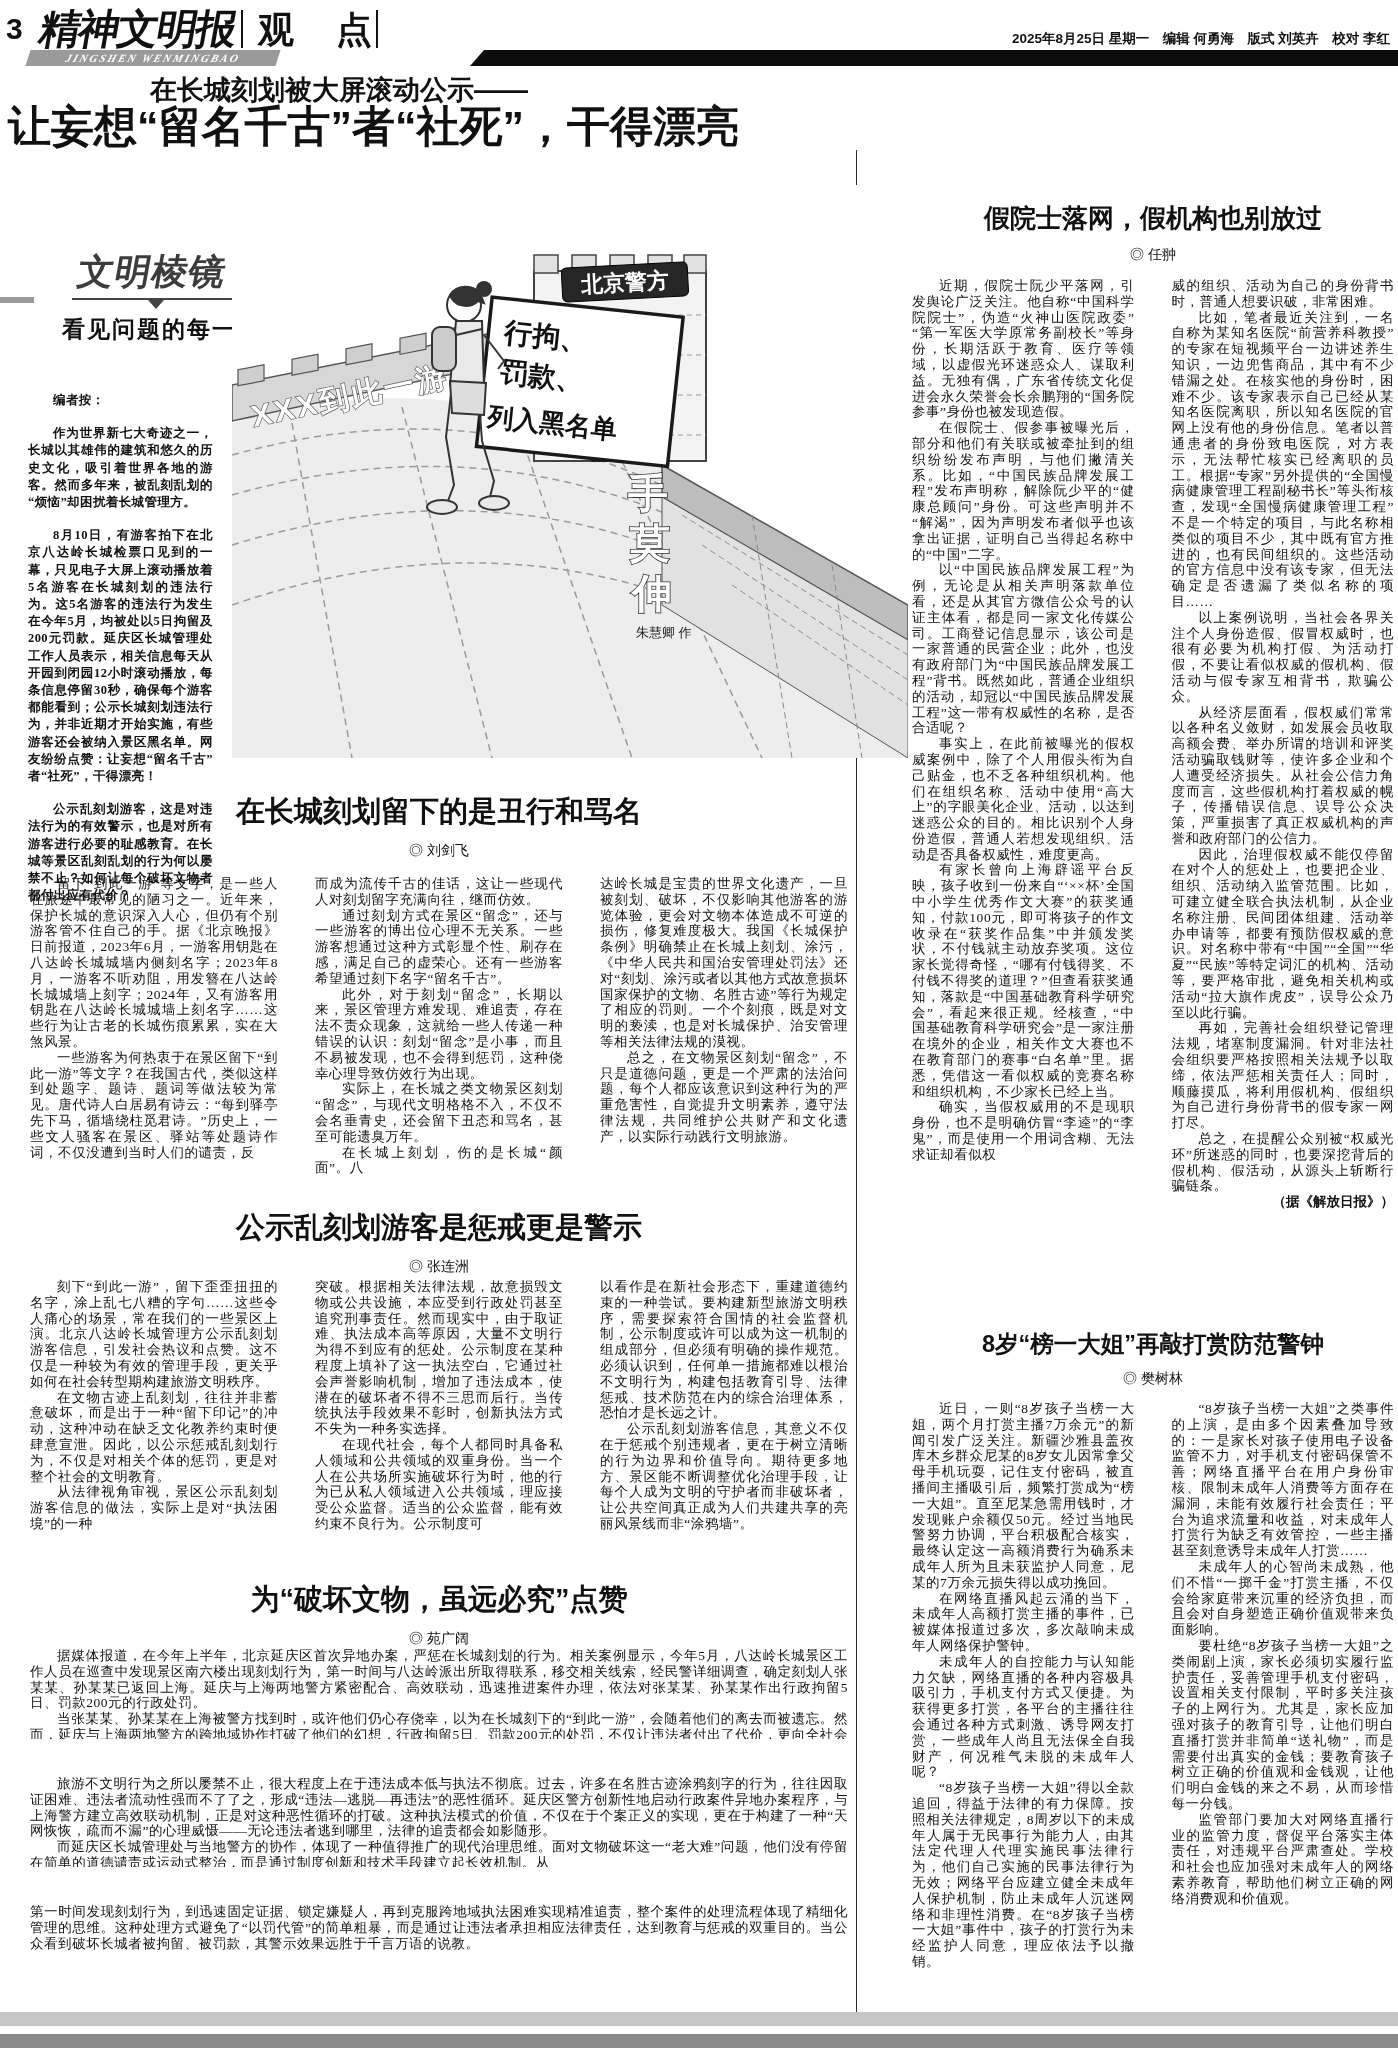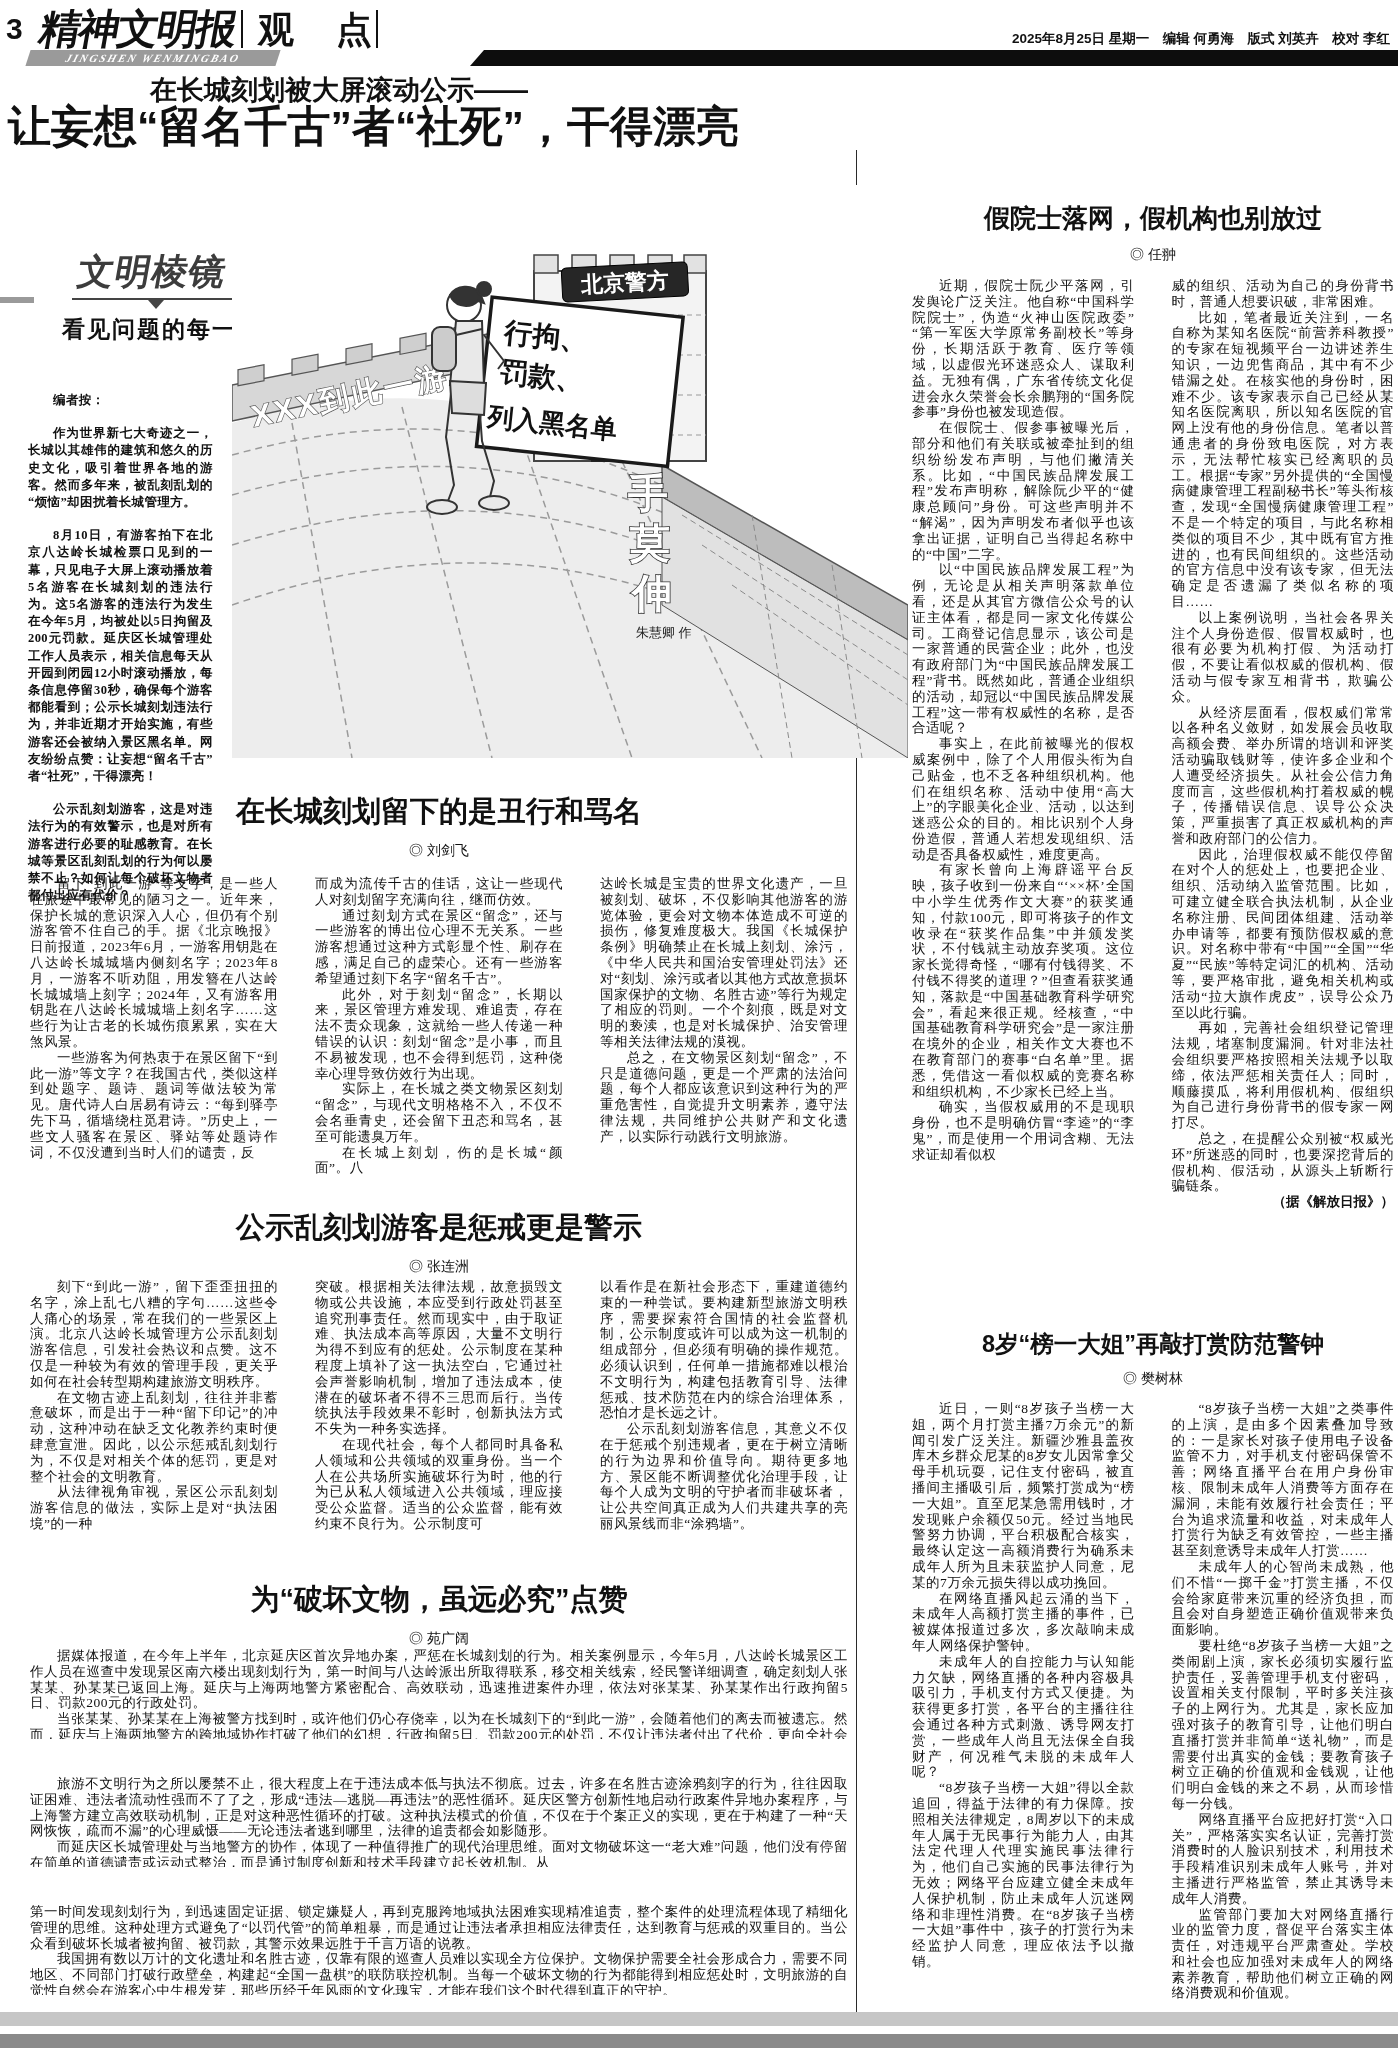--- a/index.html
+++ b/index.html
@@ -224,21 +224,20 @@
         <div class="col">
           <p>据媒体报道，在今年上半年，北京延庆区首次异地办案，严惩在长城刻划的行为。相关案例显示，今年5月，八达岭长城景区工作人员在巡查中发现景区南六楼出现刻划行为，第一时间与八达岭派出所取得联系，移交相关线索，经民警详细调查，确定刻划人张某某、孙某某已返回上海。延庆与上海两地警方紧密配合、高效联动，迅速推进案件办理，依法对张某某、孙某某作出行政拘留5日、罚款200元的行政处罚。</p>
           <p>当张某某、孙某某在上海被警方找到时，或许他们仍心存侥幸，以为在长城刻下的“到此一游”，会随着他们的离去而被遗忘。然而，延庆与上海两地警方的跨地域协作打破了他们的幻想，行政拘留5日、罚款200元的处罚，不仅让违法者付出了代价，更向全社会传递出一个明确信号：破坏文物，虽远必究。</p>
         </div>
         <div class="col">
           <p>旅游不文明行为之所以屡禁不止，很大程度上在于违法成本低与执法不彻底。过去，许多在名胜古迹涂鸦刻字的行为，往往因取证困难、违法者流动性强而不了了之，形成“违法—逃脱—再违法”的恶性循环。延庆区警方创新性地启动行政案件异地办案程序，与上海警方建立高效联动机制，正是对这种恶性循环的打破。这种执法模式的价值，不仅在于个案正义的实现，更在于构建了一种“天网恢恢，疏而不漏”的心理威慑——无论违法者逃到哪里，法律的追责都会如影随形。</p>
           <p>而延庆区长城管理处与当地警方的协作，体现了一种值得推广的现代治理思维。面对文物破坏这一“老大难”问题，他们没有停留在简单的道德谴责或运动式整治，而是通过制度创新和技术手段建立起长效机制。从</p>
         </div>
         <div class="col">
           <p class="cont">第一时间发现刻划行为，到迅速固定证据、锁定嫌疑人，再到克服跨地域执法困难实现精准追责，整个案件的处理流程体现了精细化管理的思维。这种处理方式避免了“以罚代管”的简单粗暴，而是通过让违法者承担相应法律责任，达到教育与惩戒的双重目的。当公众看到破坏长城者被拘留、被罚款，其警示效果远胜于千言万语的说教。</p>
-          <p>我国拥有数以万计的文化遗址和名胜古迹，仅靠有限的巡查人员难以实现全方位保护。文物保护需要全社会形成合力，需要不同地区、不同部门打破行政壁垒，构建起“全国一盘棋”的联防联控机制。当每一个破坏文物的行为都能得到相应惩处时，文明旅游的自觉性自然会在游客心中生根发芽，那些历经千年风雨的文化瑰宝，才能在我们这个时代得到真正的守护。</p>
         </div>
       </div>
   </article>
 
   <article class="art" style="left:912px;top:201px;width:482px;">
     <h2 class="art-title" style="font-size:26px;">假院士落网，假机构也别放过</h2>
     <p class="byline"><span>◎</span> <span>任翀</span></p>
     <div class="cols" style="margin-top:14px;height:1056px;">
         <div class="col">
           <p>近期，假院士阮少平落网，引发舆论广泛关注。他自称“中国科学院院士”，伪造“火神山医院政委”“第一军医大学原常务副校长”等身份，长期活跃于教育、医疗等领域，以虚假光环迷惑众人、谋取利益。无独有偶，广东省传统文化促进会永久荣誉会长余鹏翔的“国务院参事”身份也被发现造假。</p>
@@ -268,21 +267,20 @@
         <div class="col">
           <p>近日，一则“8岁孩子当榜一大姐，两个月打赏主播7万余元”的新闻引发广泛关注。新疆沙雅县盖孜库木乡群众尼某的8岁女儿因常拿父母手机玩耍，记住支付密码，被直播间主播吸引后，频繁打赏成为“榜一大姐”。直至尼某急需用钱时，才发现账户余额仅50元。经过当地民警努力协调，平台积极配合核实，最终认定这一高额消费行为确系未成年人所为且未获监护人同意，尼某的7万余元损失得以成功挽回。</p>
           <p>在网络直播风起云涌的当下，未成年人高额打赏主播的事件，已被媒体报道过多次，多次敲响未成年人网络保护警钟。</p>
           <p>未成年人的自控能力与认知能力欠缺，网络直播的各种内容极具吸引力，手机支付方式又便捷。为获得更多打赏，各平台的主播往往会通过各种方式刺激、诱导网友打赏，一些成年人尚且无法保全自我财产，何况稚气未脱的未成年人呢？</p>
           <p>“8岁孩子当榜一大姐”得以全款追回，得益于法律的有力保障。按照相关法律规定，8周岁以下的未成年人属于无民事行为能力人，由其法定代理人代理实施民事法律行为，他们自己实施的民事法律行为无效；网络平台应建立健全未成年人保护机制，防止未成年人沉迷网络和非理性消费。在“8岁孩子当榜一大姐”事件中，孩子的打赏行为未经监护人同意，理应依法予以撤销。</p>
         </div>
         <div class="col">
           <p>“8岁孩子当榜一大姐”之类事件的上演，是由多个因素叠加导致的：一是家长对孩子使用电子设备监管不力，对手机支付密码保管不善；网络直播平台在用户身份审核、限制未成年人消费等方面存在漏洞，未能有效履行社会责任；平台为追求流量和收益，对未成年人打赏行为缺乏有效管控，一些主播甚至刻意诱导未成年人打赏……</p>
           <p>未成年人的心智尚未成熟，他们不惜“一掷千金”打赏主播，不仅会给家庭带来沉重的经济负担，而且会对自身塑造正确价值观带来负面影响。</p>
           <p>要杜绝“8岁孩子当榜一大姐”之类闹剧上演，家长必须切实履行监护责任，妥善管理手机支付密码，设置相关支付限制，平时多关注孩子的上网行为。尤其是，家长应加强对孩子的教育引导，让他们明白直播打赏并非简单“送礼物”，而是需要付出真实的金钱；要教育孩子树立正确的价值观和金钱观，让他们明白金钱的来之不易，从而珍惜每一分钱。</p>
-          <p>网络直播平台应把好打赏“入口关”，严格落实实名认证，完善打赏消费时的人脸识别技术，利用技术手段精准识别未成年人账号，并对主播进行严格监管，禁止其诱导未成年人消费。</p>
           <p>监管部门要加大对网络直播行业的监管力度，督促平台落实主体责任，对违规平台严肃查处。学校和社会也应加强对未成年人的网络素养教育，帮助他们树立正确的网络消费观和价值观。</p>
         </div>
       </div>
   </article>
 
   <div class="abs band-light"></div>
   <div class="abs band-dark"></div>
 
 </div>
 

